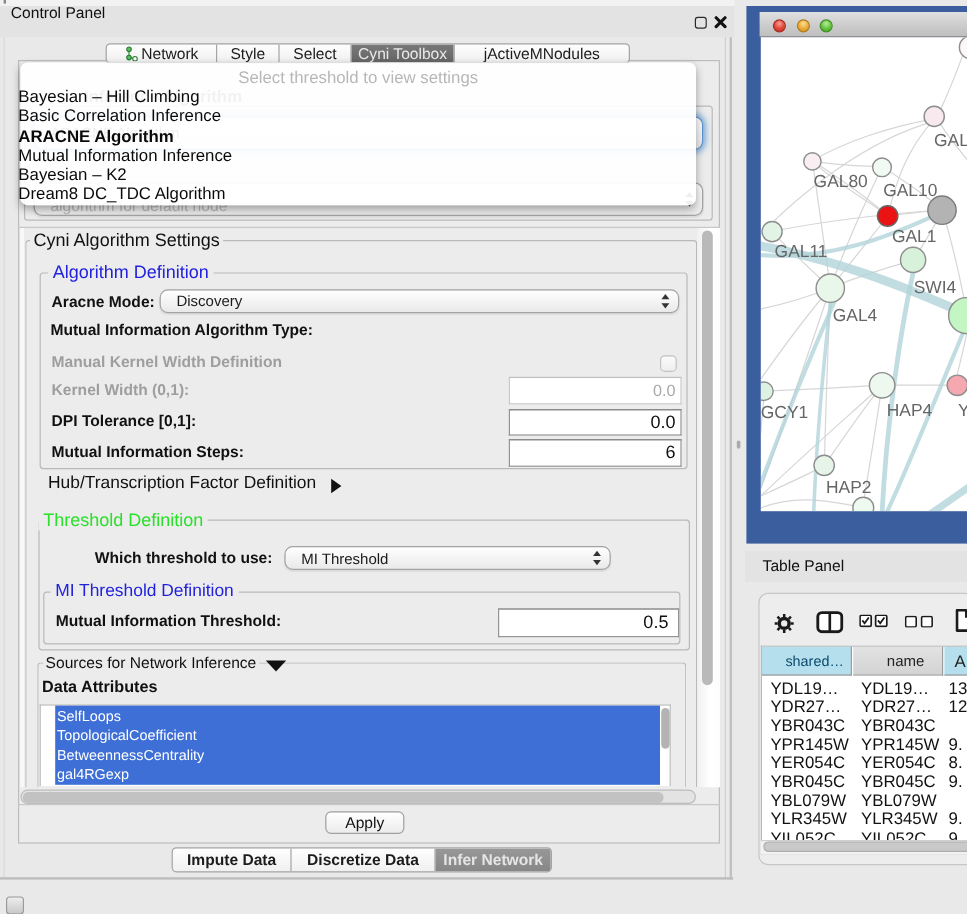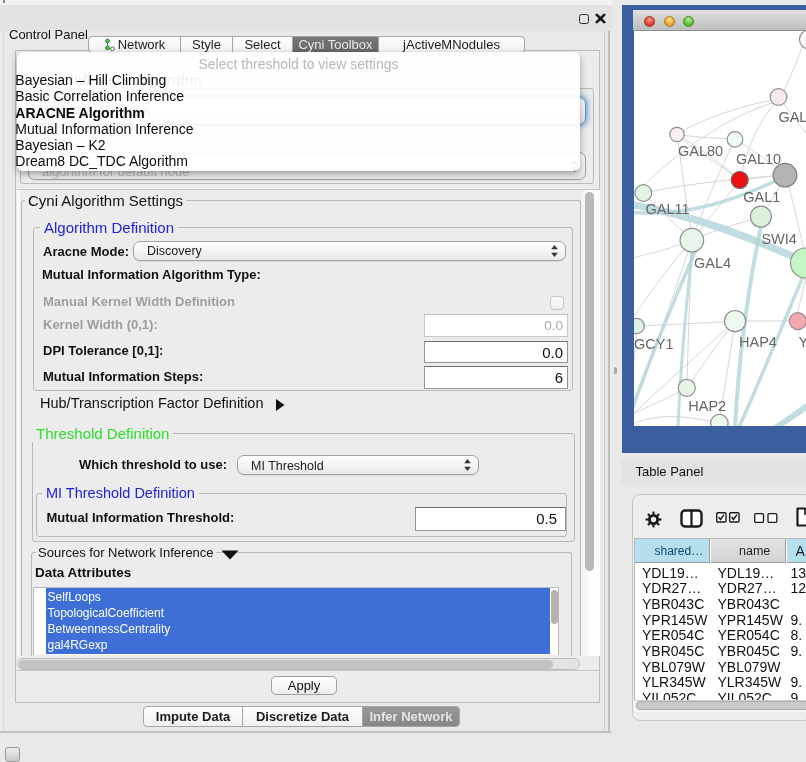--- a/index.html
+++ b/index.html
@@ -17,21 +17,21 @@
 .gl{position:absolute;top:-8px;left:6px;background:#ececec;padding:0 4px;font-size:13px;white-space:nowrap;}
 .seg{position:absolute;display:flex;border:1px solid #a5a5a5;border-radius:4px;overflow:hidden;background:linear-gradient(#fefefe,#f0f0f0);}
 .seg .s{font-size:13px;color:#1c1c1c;text-align:center;border-right:1px solid #a5a5a5;display:flex;align-items:center;justify-content:center;white-space:nowrap;}
 .seg .s:last-child{border-right:none;}
 </style></head><body>
 <div id="root">
 
 <div class="abs" style="left:0;top:0;width:612px;height:5px;background:#f2f2f2;"></div>
 <div class="abs" style="left:0;top:5px;width:612px;height:26px;background:#e3e3e3;"></div>
 <div class="abs" style="left:3px;top:0;width:2px;height:3px;background:#888;"></div>
-<div class="lbl" style="left:9px;top:27px;">Control Panel</div>
+<div class="lbl" style="left:9px;top:3px;">Control Panel</div>
 <div class="abs" style="left:579px;top:13.5px;width:10px;height:10px;border:1.5px solid #2a2a2a;border-radius:2.5px;"></div>
 <svg class="abs" style="left:594.5px;top:13px;" width="11" height="11" viewBox="0 0 11 11">
       <path d="M1.8 1.8 L9.2 9.2 M9.2 1.8 L1.8 9.2" stroke="#111" stroke-width="2.6" stroke-linecap="round"></path>
     </svg>
 
 <div class="abs" style="left:3px;top:31px;width:1px;height:700px;background:#dadada;"></div>
 <div class="abs" style="left:15px;top:50px;width:585px;height:653px;border:1px solid #bdbdbd;background:#ececec;"></div>
 <div class="abs" style="left:16.5px;top:190px;width:3px;height:466px;background:#f8f8f8;"></div>
 
 <div class="seg" style="left:88px;top:36px;width:437px;height:17px;">
@@ -118,21 +118,21 @@
 <div class="lbl" style="left:40px;top:394.5px;font-size:14.5px;">Hub/Transcription Factor Definition</div>
 <svg class="abs" style="left:274px;top:398px;" width="12" height="14" viewBox="0 0 12 14">
       <path d="M2 1 L10.5 7 L2 13 Z" fill="#111"></path>
     </svg>
 
 <div class="grp" style="left:32px;top:433px;width:543px;height:109px;">
       <span class="gl" style="color:#2ae02a;font-size:15px;left:-1px;top:-9px;">Threshold Definition</span>
     </div>
 
 <div class="lbl b" style="left:79px;top:456.5px;">Which threshold to use:</div>
-<div class="combo" style="left:237px;top:455px;width:242px;height:20px;">
+<div class="combo" style="left:237px;top:455px;width:272px;height:20px;">
       <span class="ct">MI Threshold</span>
       <svg width="9" height="13" viewBox="0 0 9 13">
         <path d="M4.5 0.5 L7.8 4.8 L1.2 4.8 Z" fill="#333"></path>
         <path d="M4.5 12.5 L1.2 8.2 L7.8 8.2 Z" fill="#333"></path>
       </svg>
     </div>
 
 <div class="grp" style="left:36px;top:493px;width:531px;height:44px;">
       <span class="gl" style="color:#2222dd;font-size:14.5px;left:5px;top:-9px;">MI Threshold Definition</span>
     </div>

